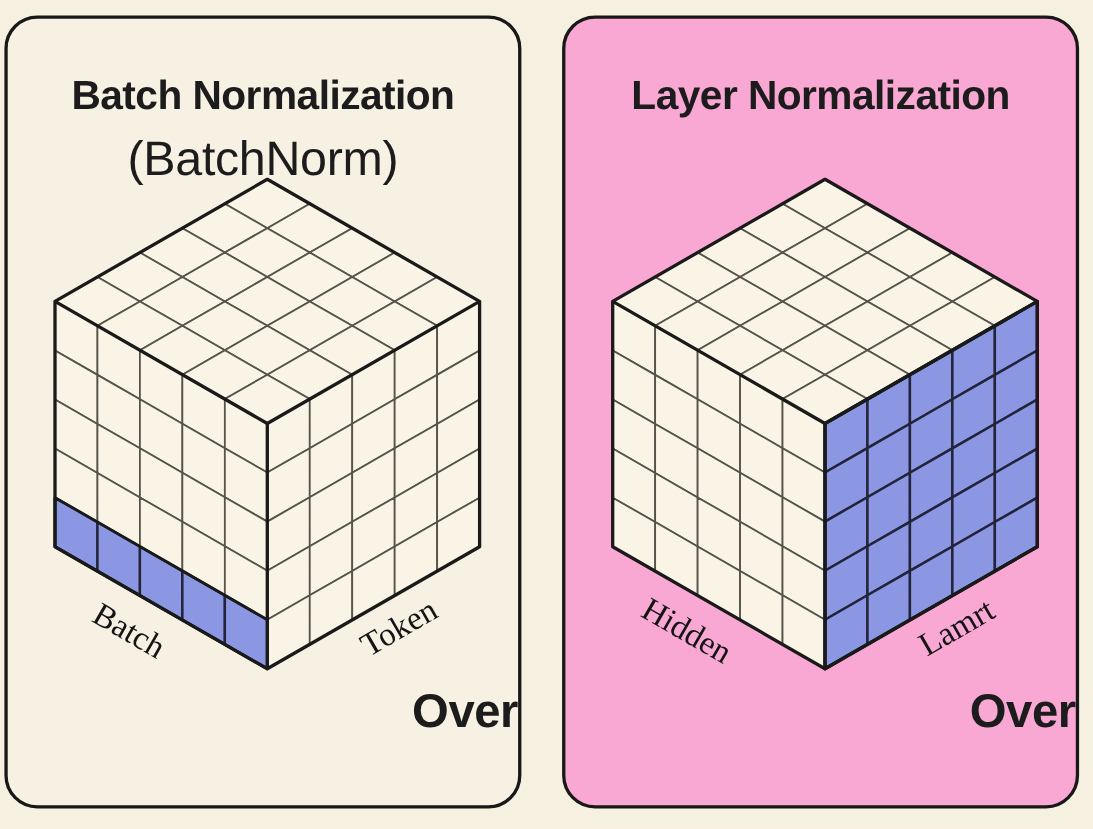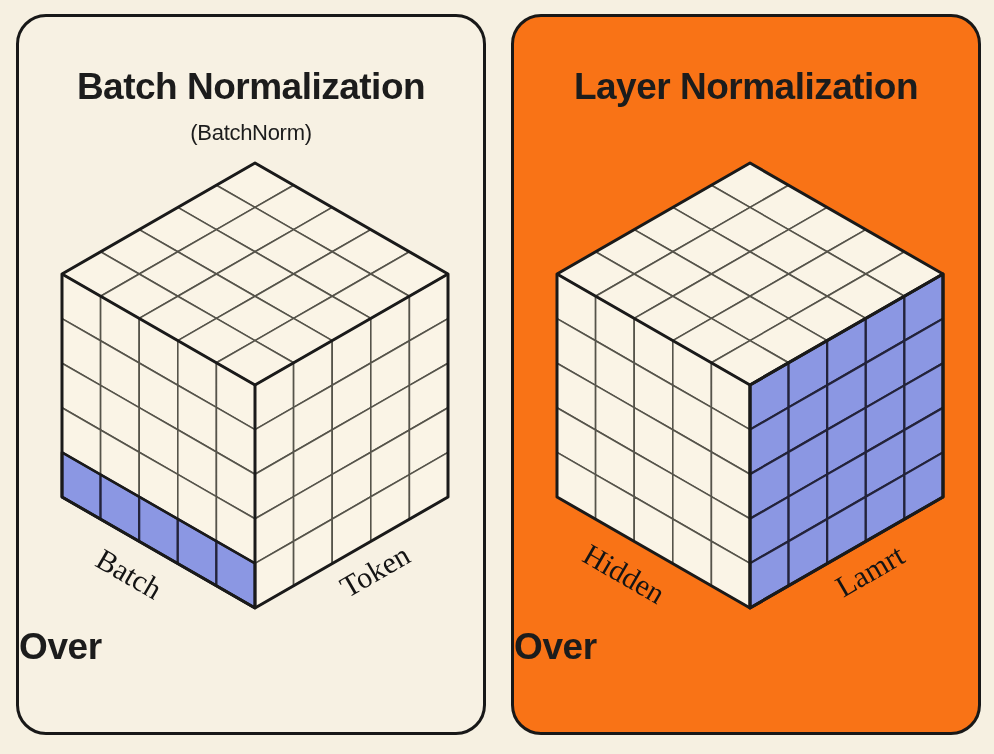--- a/index.html
+++ b/index.html
@@ -13,32 +13,32 @@
   .stage { position: absolute; inset: 0; }
   .panel {
     position: absolute;
     top: 14px;
     width: 464px; height: 715px;
     border: 3px solid #181818;
     border-radius: 30px;
     background: #f7f1e3;
     box-sizing: content-box;
   }
-  .panel-left  { left: 16px; }
+  .panel-left  { left: 4px; }
   .panel-right { left: 511px; }
   .title {
     position: absolute; top: 49px; left: 0; width: 100%;
     margin: 0; text-align: center;
     font-size: 37px; font-weight: bold; letter-spacing: -0.5px;
     color: #1c1c1c;
   }
   .subtitle {
     position: absolute; top: 103px; left: 0; width: 100%;
     margin: 0; text-align: center;
-    font-size: 22px; font-weight: normal; letter-spacing: -0.3px;
+    font-size: 44px; font-weight: normal; letter-spacing: -0.3px;
     color: #1c1c1c;
   }
   svg.cube {
     position: absolute; left: 0; top: 0;
     pointer-events: none;
   }
   .axis {
     position: absolute;
     font-family: "Liberation Serif", serif;
     font-size: 30px;
@@ -48,22 +48,22 @@
   .axis-left {
     left: 110px; top: 557px;
     transform: translate(-50%, -50%) rotate(30deg);
   }
   .axis-right {
     left: 356px; top: 554px;
     transform: translate(-50%, -50%) rotate(-30deg);
   }
   .caption {
     position: absolute; top: 607px; left: 0; width: 100%;
-    text-align: left;
-    font-size: 37px; font-weight: bold; letter-spacing: -0.4px;
+    text-align: right;
+    font-size: 43px; font-weight: bold; letter-spacing: -0.4px;
     line-height: 46px;
     color: #1c1c1c;
   }
 </style>
 </head>
 <body style="background: rgb(246, 240, 225);">
 
 <div class="stage">
 
   <section class="panel panel-left" style="background: rgb(247, 241, 227);">
@@ -150,21 +150,21 @@
         <polyline points="236.0,368.0 236.0,591.0" fill="none" stroke="#1a1a1a" stroke-width="3"></polyline>
         <polygon points="43.0,435.4 236.0,546.4 236.0,591.0 43.0,480.0" fill="none" stroke="#1a1a1a" stroke-width="2.6" stroke-linejoin="round"></polygon>
       </svg>
     <span class="axis axis-left">Batch</span>
     <span class="axis axis-right">Token</span>
     <div class="caption">
       <div>Over</div>
     </div>
   </section>
 
-  <section class="panel panel-right" style="background: #f97316;">
+  <section class="panel panel-right" style="background: #f9a8d4;">
     <h1 class="title">Layer Normalization</h1>
     <svg class="cube" width="470" height="721" viewBox="0 0 470 721">
         <polygon points="236.0,146.0 274.6,168.2 236.0,190.4 197.4,168.2" fill="#faf4e6" stroke="#55534a" stroke-width="1.6" stroke-linejoin="round"></polygon>
         <polygon points="274.6,168.2 313.2,190.4 274.6,212.6 236.0,190.4" fill="#faf4e6" stroke="#55534a" stroke-width="1.6" stroke-linejoin="round"></polygon>
         <polygon points="313.2,190.4 351.8,212.6 313.2,234.8 274.6,212.6" fill="#faf4e6" stroke="#55534a" stroke-width="1.6" stroke-linejoin="round"></polygon>
         <polygon points="351.8,212.6 390.4,234.8 351.8,257.0 313.2,234.8" fill="#faf4e6" stroke="#55534a" stroke-width="1.6" stroke-linejoin="round"></polygon>
         <polygon points="390.4,234.8 429.0,257.0 390.4,279.2 351.8,257.0" fill="#faf4e6" stroke="#55534a" stroke-width="1.6" stroke-linejoin="round"></polygon>
         <polygon points="197.4,168.2 236.0,190.4 197.4,212.6 158.8,190.4" fill="#faf4e6" stroke="#55534a" stroke-width="1.6" stroke-linejoin="round"></polygon>
         <polygon points="236.0,190.4 274.6,212.6 236.0,234.8 197.4,212.6" fill="#faf4e6" stroke="#55534a" stroke-width="1.6" stroke-linejoin="round"></polygon>
         <polygon points="274.6,212.6 313.2,234.8 274.6,257.0 236.0,234.8" fill="#faf4e6" stroke="#55534a" stroke-width="1.6" stroke-linejoin="round"></polygon>

